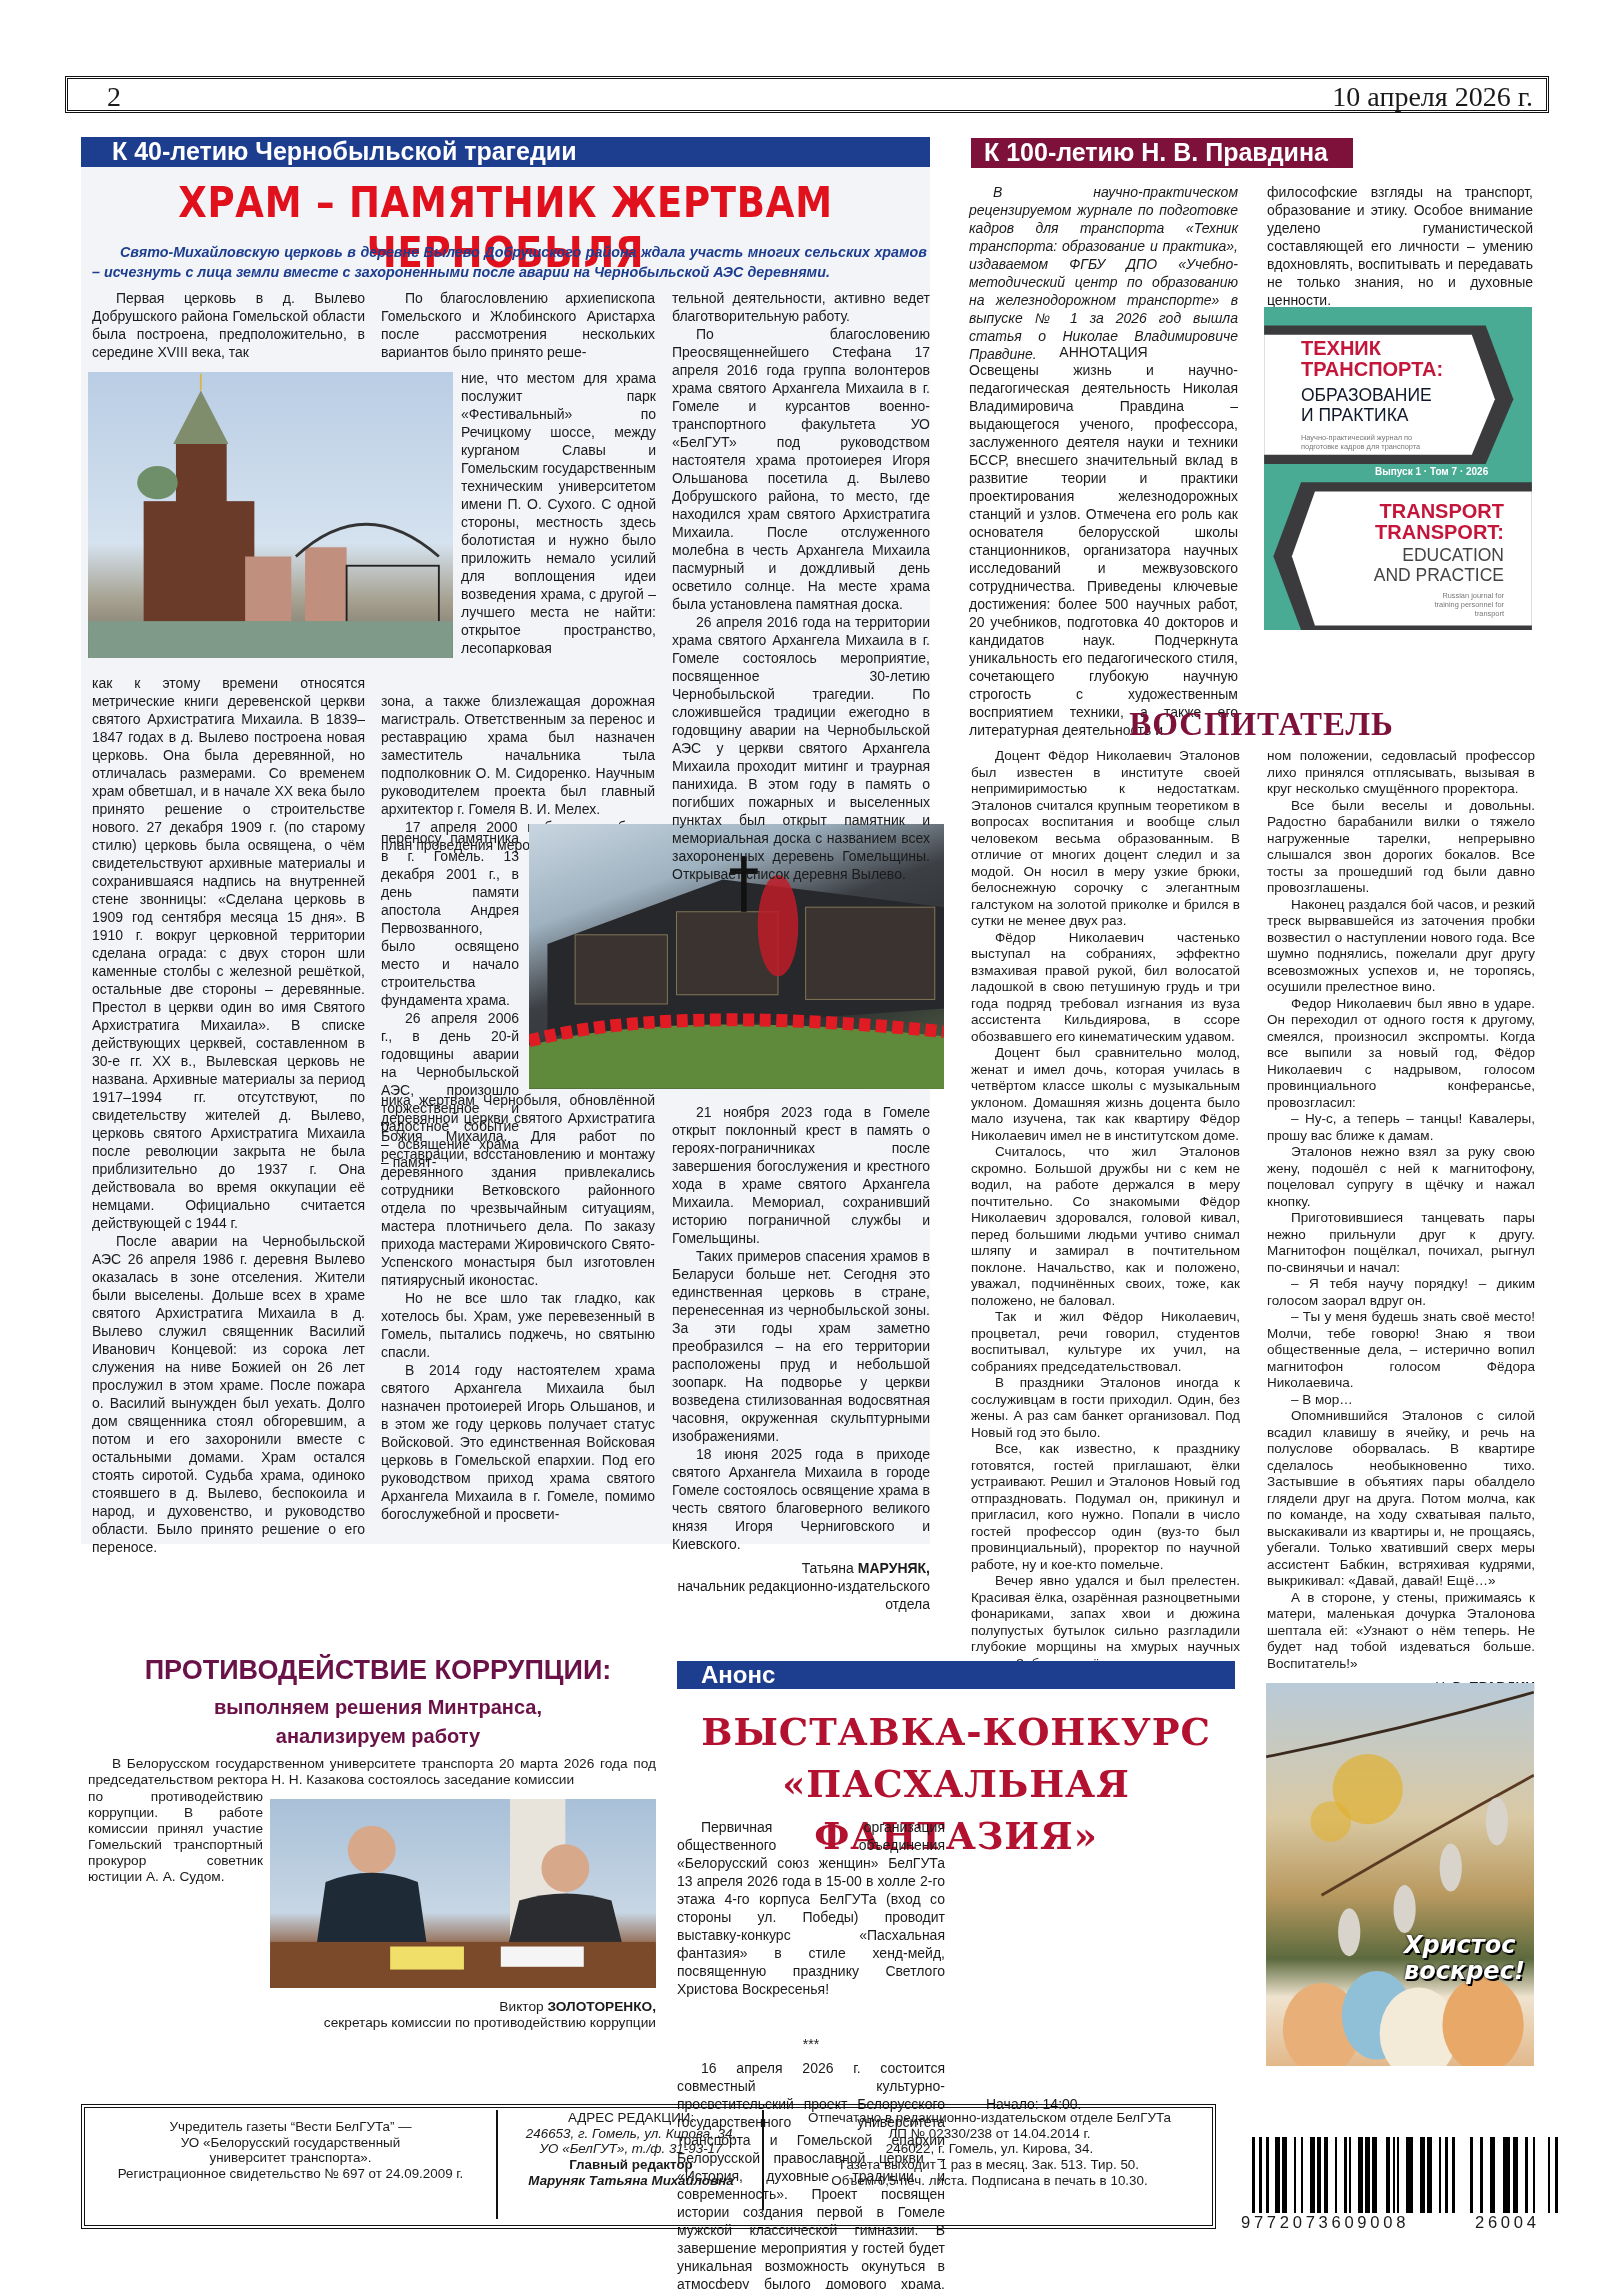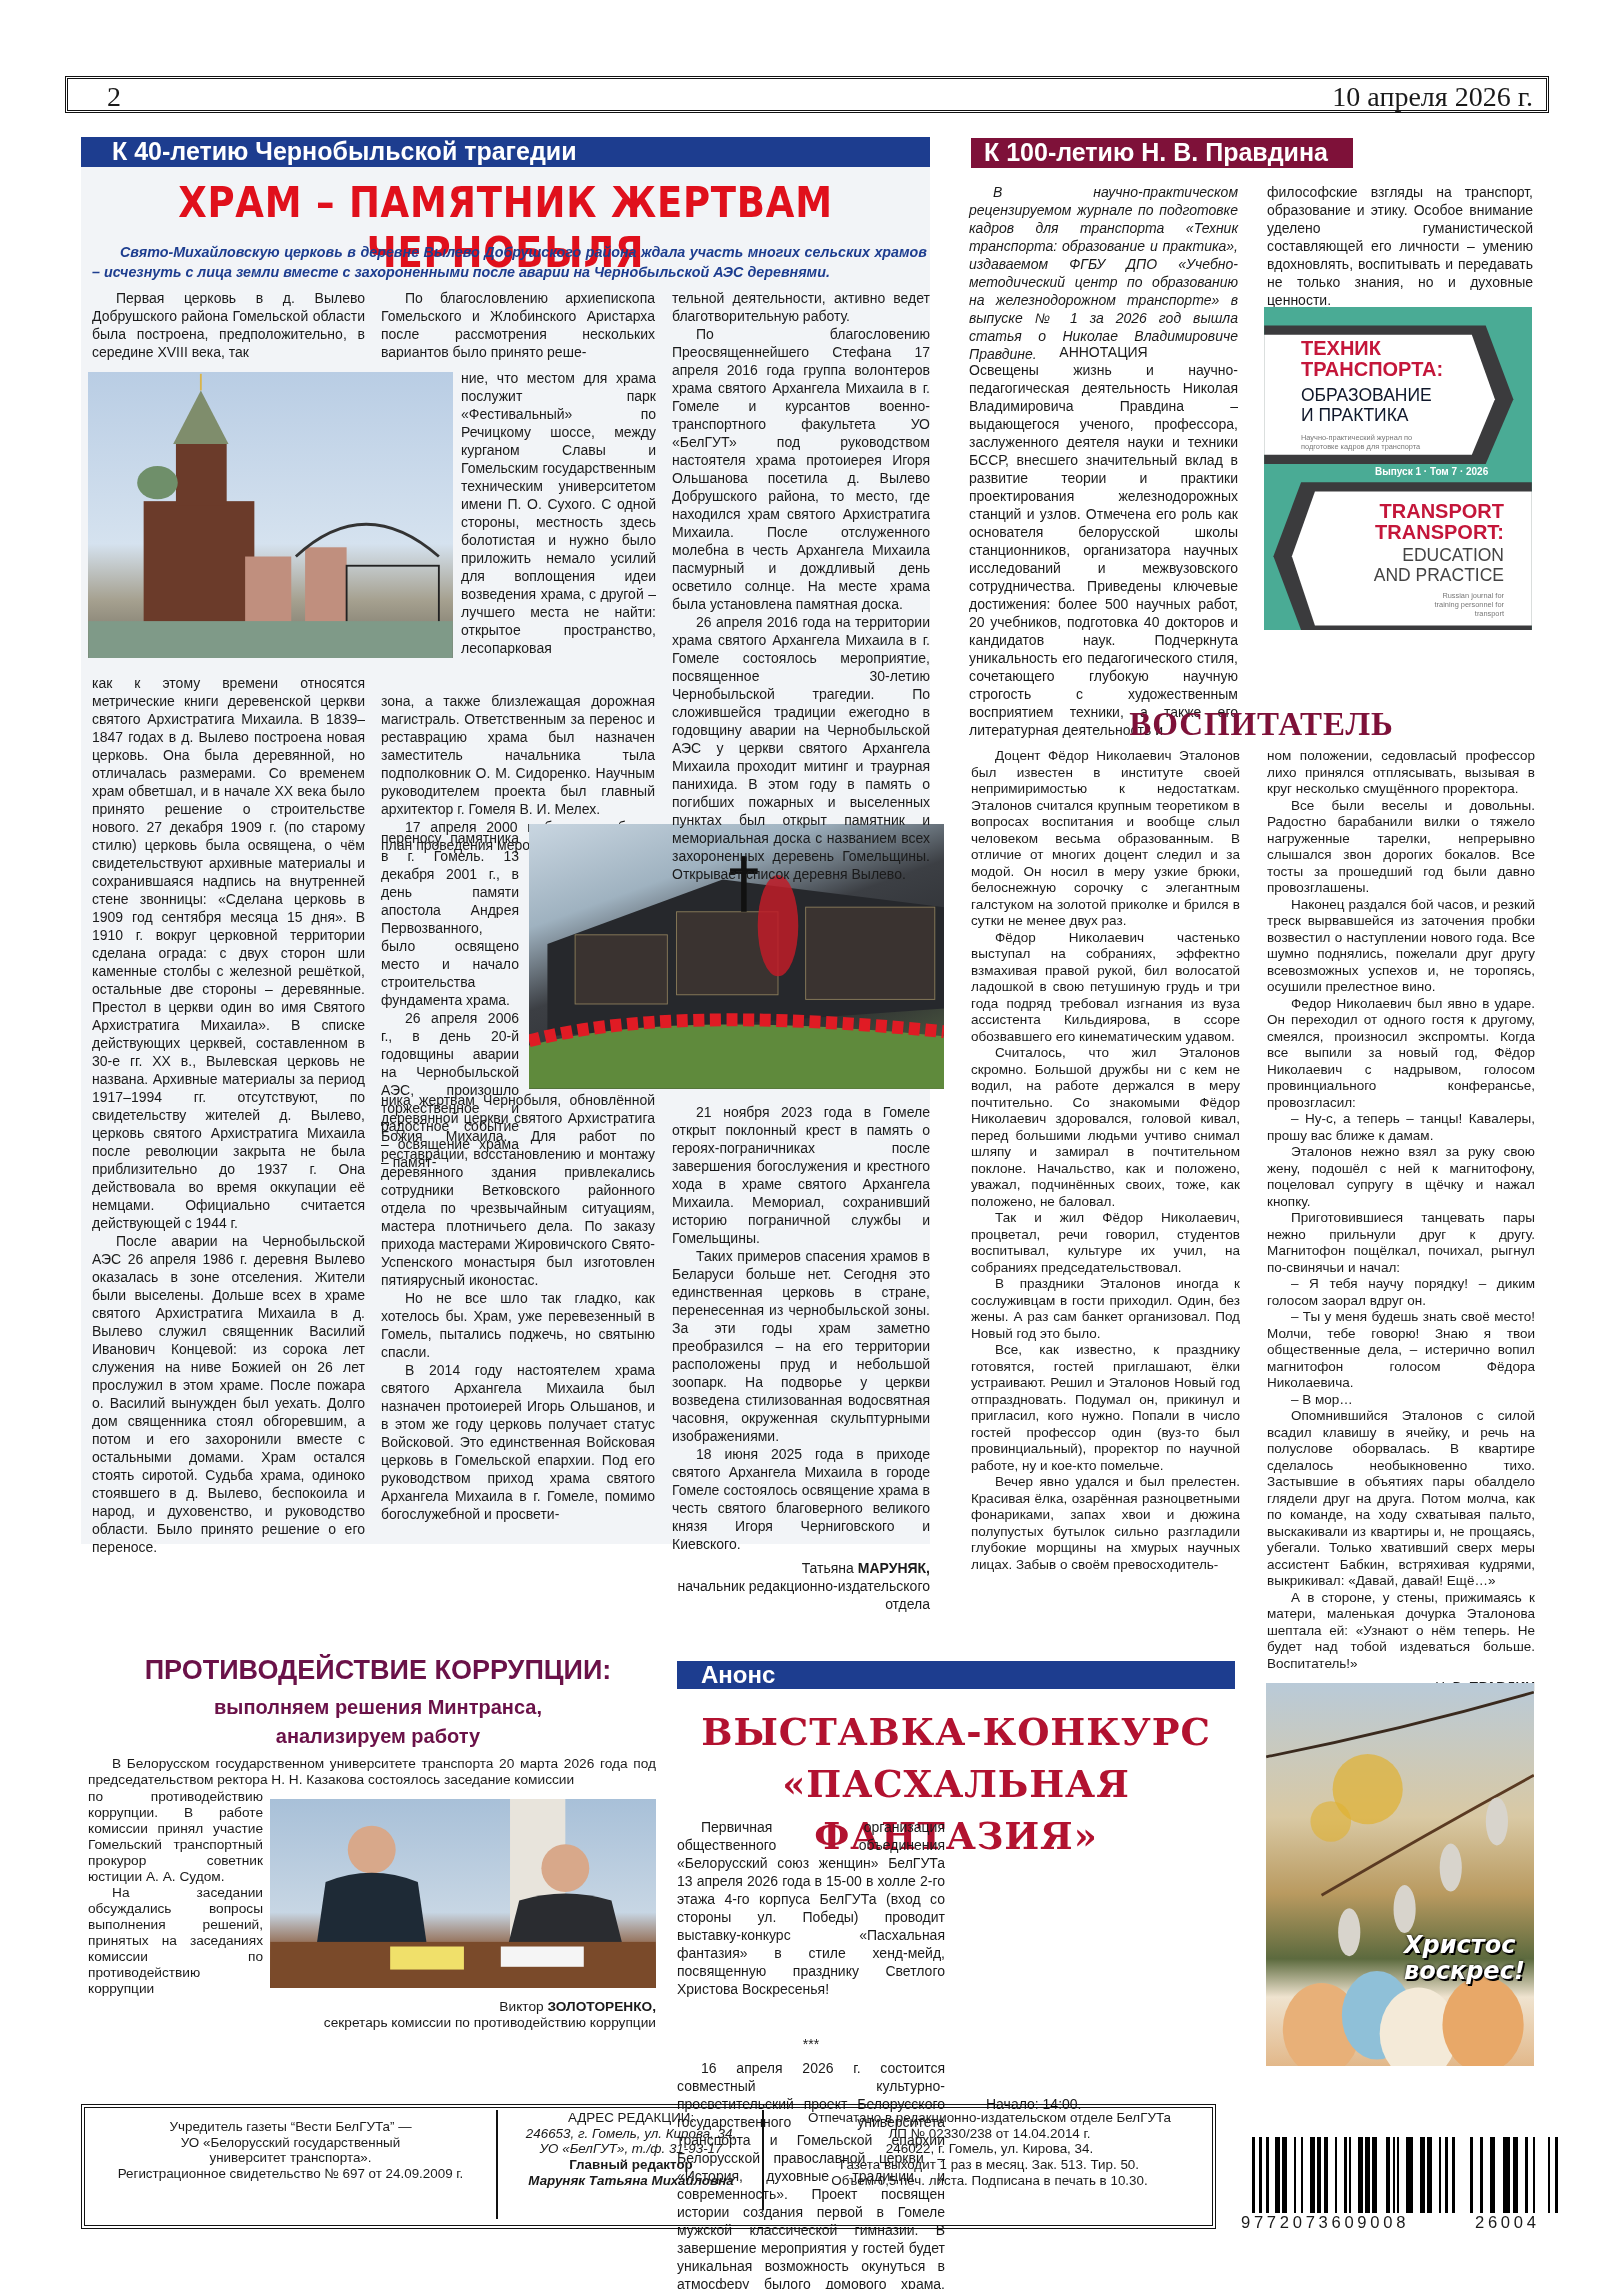--- a/index.html
+++ b/index.html
@@ -167,20 +167,21 @@
       <div>EDUCATION</div>
       <div>AND PRACTICE</div>
     </div>
   <div class="abs" style="right:28px;top:284px;width:74px;text-align:right;color:#777;font:7.4px 'Liberation Sans',sans-serif;">Russian journal for training personnel for transport</div>
 </div>
 
 <div id="vos-title" class="abs">ВОСПИТАТЕЛЬ</div>
 <div class="col" style="left:971px;top:748px;width:269px;font-size:13.5px;line-height:16.5px;">
   <p>Доцент Фёдор Николаевич Эталонов был известен в институте своей непримиримостью к недостаткам. Эталонов считался крупным теоретиком в вопросах воспитания и вообще слыл человеком весьма образованным. В отличие от многих доцент следил и за модой. Он носил в меру узкие брюки, белоснежную сорочку с элегантным галстуком на золотой приколке и брился в сутки не менее двух раз.</p>
     <p>Фёдор Николаевич частенько выступал на собраниях, эффектно взмахивая правой рукой, бил волосатой ладошкой в свою петушиную грудь и три года подряд требовал изгнания из вуза ассистента Кильдиярова, в ссоре обозвавшего его кинематическим удавом.</p>
+    <p>Доцент был сравнительно молод, женат и имел дочь, которая училась в четвёртом классе школы с музыкальным уклоном. Домашняя жизнь доцента было мало изучена, так как квартиру Фёдор Николаевич имел не в институтском доме.</p>
     <p>Считалось, что жил Эталонов скромно. Большой дружбы ни с кем не водил, на работе держался в меру почтительно. Со знакомыми Фёдор Николаевич здоровался, головой кивал, перед большими людьми учтиво снимал шляпу и замирал в почтительном поклоне. Начальство, как и положено, уважал, подчинённых своих, тоже, как положено, не баловал.</p>
   <p>Так и жил Фёдор Николаевич, процветал, речи говорил, студентов воспитывал, культуре их учил, на собраниях председательствовал.</p>
     <p>В праздники Эталонов иногда к сослуживцам в гости приходил. Один, без жены. А раз сам банкет организовал. Под Новый год это было.</p>
     <p>Все, как известно, к празднику готовятся, гостей приглашают, ёлки устраивают. Решил и Эталонов Новый год отпраздновать. Подумал он, прикинул и пригласил, кого нужно. Попали в число гостей профессор один (вуз-то был провинциальный), проректор по научной работе, ну и кое-кто помельче.</p>
     <p>Вечер явно удался и был прелестен. Красивая ёлка, озарённая разноцветными фонариками, запах хвои и дюжина полупустых бутылок сильно разгладили глубокие морщины на хмурых научных лицах. Забыв о своём превосходитель-</p>
 </div>
 <div class="col" style="left:1267px;top:748px;width:268px;font-size:13.5px;line-height:16.5px;">
   <p class="ni">ном положении, седовласый профессор лихо принялся отплясывать, вызывая в круг несколько смущённого проректора.</p>
     <p>Все были веселы и довольны. Радостно барабанили вилки о тяжело нагруженные тарелки, непрерывно слышался звон дорогих бокалов. Все тосты за прошедший год были давно провозглашены.</p>
     <p>Наконец раздался бой часов, и резкий треск вырвавшейся из заточения пробки возвестил о наступлении нового года. Все шумно поднялись, пожелали друг другу всевозможных успехов и, не торопясь, осушили прелестное вино.</p>
@@ -199,21 +200,20 @@
 <div id="kor-t1" class="abs">ПРОТИВОДЕЙСТВИЕ КОРРУПЦИИ:</div>
 <div id="kor-t2" class="abs">
     <div>выполняем решения Минтранса,</div>
     <div>анализируем работу</div>
   </div>
 <div class="col" style="left:88px;top:1756px;width:568px;font-size:13.7px;line-height:16px;">
     <p>В Белорусском государственном университете транспорта 20 марта 2026 года под председательством ректора Н. Н. Казакова состоялось заседание комиссии</p>
   </div>
 <div class="col" style="left:88px;top:1789px;width:175px;font-size:13.7px;line-height:16px;">
   <p class="ni">по противодействию коррупции. В работе комиссии принял участие Гомельский транспортный прокурор советник юстиции А. А. Судом.</p>
-    <p>На заседании обсуждались вопросы выполнения решений, принятых на заседаниях комиссии по противодействию коррупции</p>
 </div>
 <div class="photo" style="left:270px;top:1799px;width:386px;height:189px;background:linear-gradient(#a8c0d8,#c7d6e4 60%,#8a5a3a 80%,#6b4428);">
   <svg width="386" height="189" viewBox="0 0 418 205">
     <rect x="260" y="0" width="60" height="160" fill="#e8e4dc"></rect>
     <circle cx="110" cy="55" r="26" fill="#d8a88a"></circle>
     <path d="M60 90 Q110 70 160 90 L170 160 L50 160 Z" fill="#1e2a36"></path>
     <circle cx="320" cy="75" r="26" fill="#d8a88a"></circle>
     <path d="M270 110 Q320 95 370 110 L385 170 L255 170 Z" fill="#2a2c30"></path>
     <rect x="0" y="155" width="418" height="50" fill="#7a4a2a"></rect>
     <rect x="130" y="160" width="80" height="25" fill="#f0e06a"></rect>

